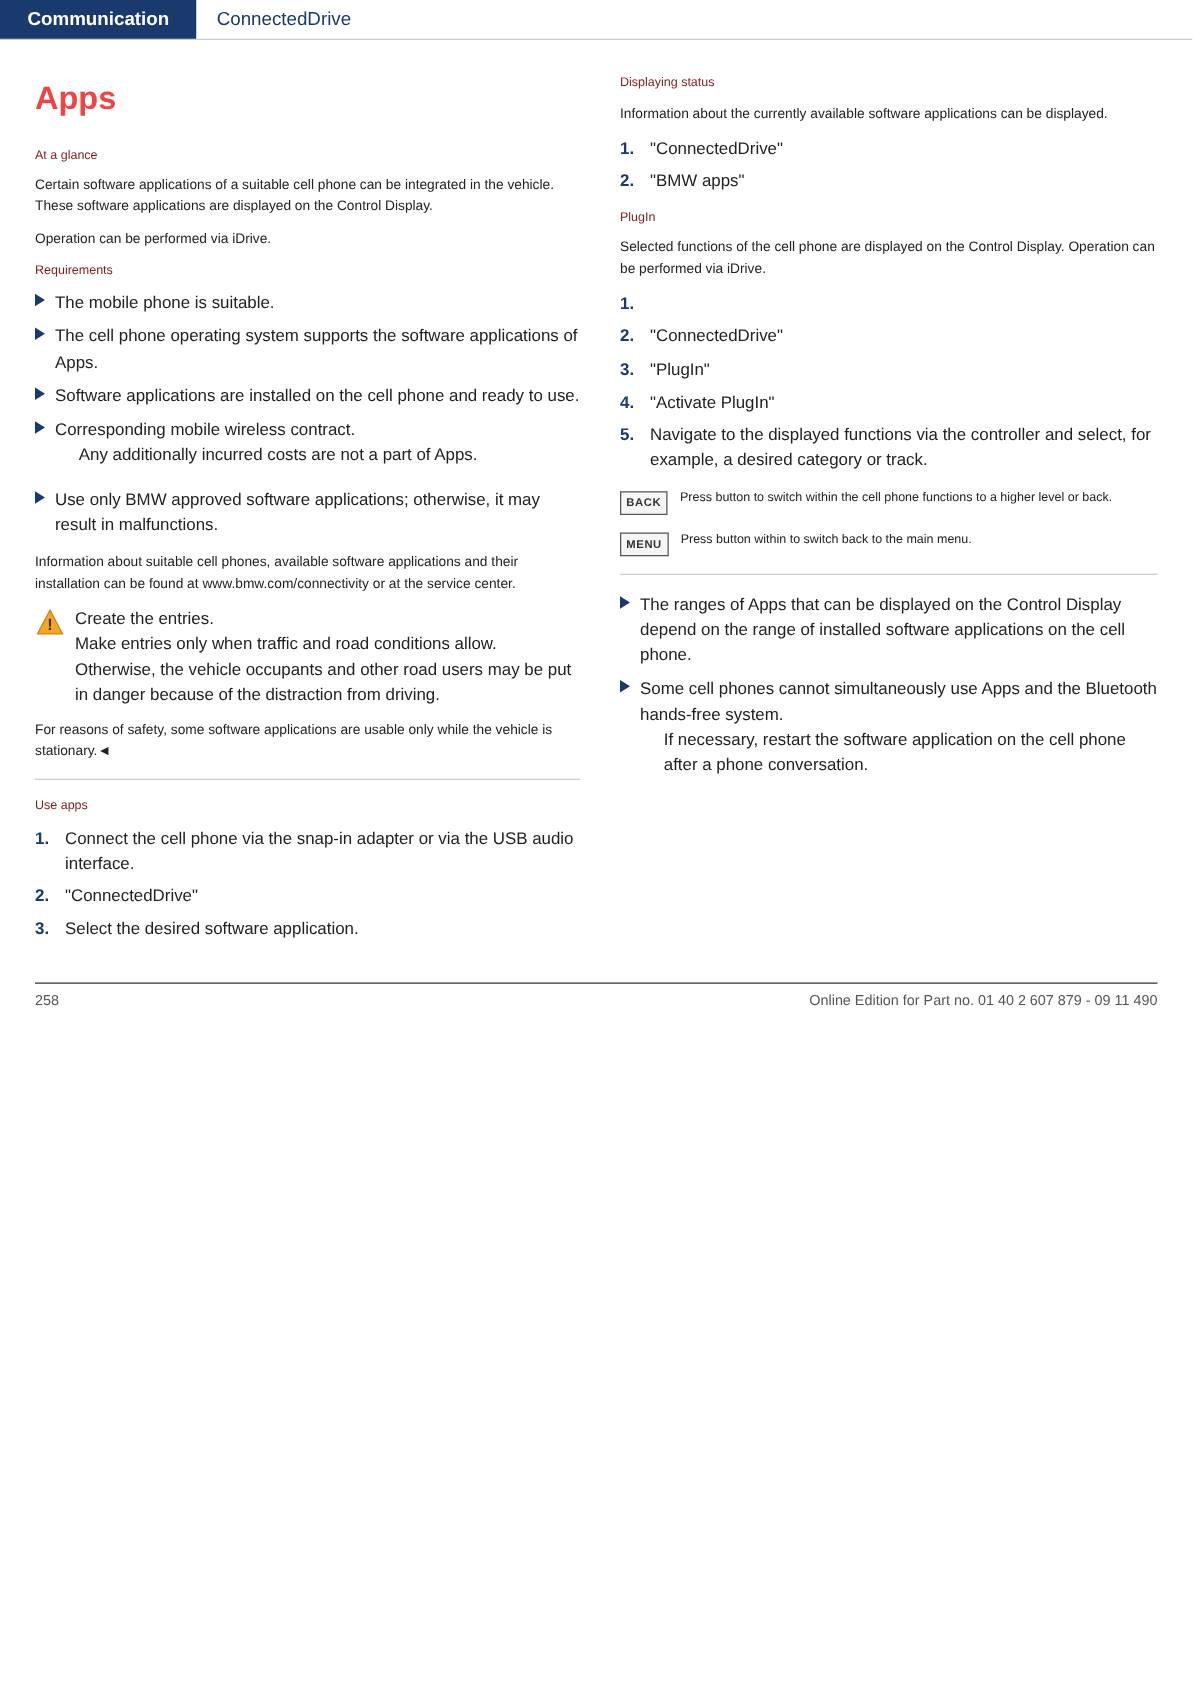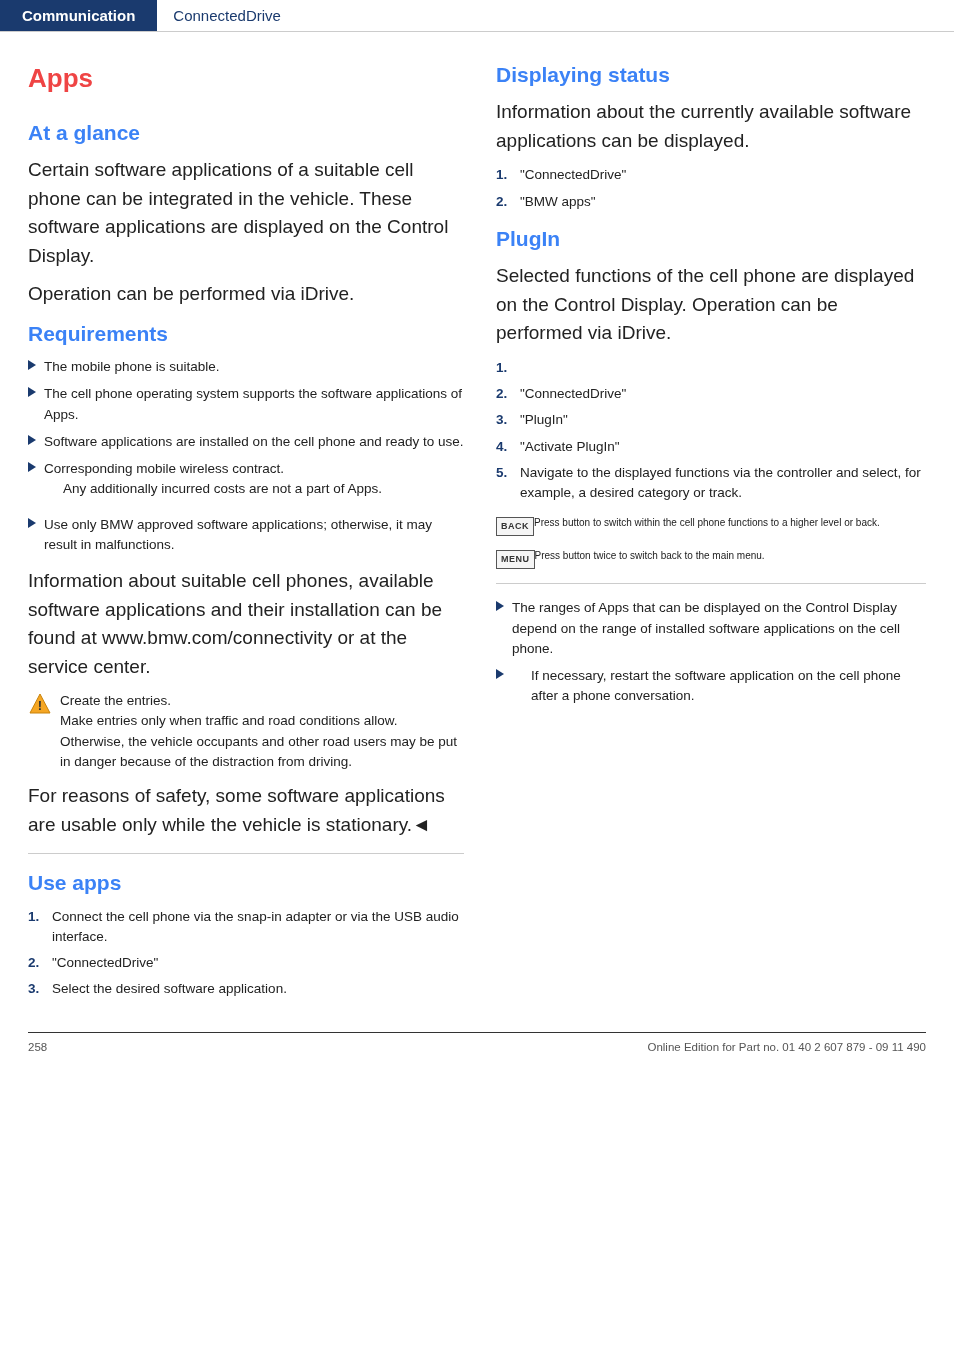--- a/index.html
+++ b/index.html
@@ -57,29 +57,29 @@
     
     .page-title {
       font-size: 26px;
       font-weight: bold;
       color: #ef4444;
       margin-bottom: 20px;
     }
 
     
     .section-heading {
-      font-size: 21px;
-      font-weight: bold;
-      color: #3b82f6;
+      font-size: 10px;
+      font-weight: normal;
+      color: #7f1d1d;
       margin-bottom: 8px;
     }
 
     
     .body-text {
-      font-size: 19px;
+      font-size: 11px;
       color: #222;
       margin-bottom: 10px;
       line-height: 1.5;
     }
 
     
     .bullet-list {
       list-style: none;
       margin: 0 0 12px 0;
       padding: 0;
@@ -150,20 +150,21 @@
     .btn-icon {
       border: 1.5px solid #555;
       background: #f5f5f5;
       font-size: 9px;
       font-weight: bold;
       color: #333;
       padding: 2px 4px;
       min-width: 32px;
       text-align: center;
       flex-shrink: 0;
+      margin-right: 10px;
       margin-top: 2px;
       letter-spacing: 0.5px;
     }
     .btn-text {
       font-size: 10px;
       color: #222;
       line-height: 1.5;
     }
 
     
@@ -318,33 +319,34 @@
         </li>
     </ol>
 
     <div class="button-block">
       <div class="btn-icon">BACK</div>
       <div class="btn-text">Press button to switch within the cell phone functions to a higher level or back.</div>
     </div>
 
     <div class="button-block">
       <div class="btn-icon">MENU</div>
-      <div class="btn-text">Press button twice to switch back to the main menu.</div>
+      <div class="btn-text">Press button within to switch back to the main menu.</div>
     </div>
 
     <hr class="divider-line">
 
     <ul class="bullet-list">
       <li>
           <span class="tri"></span>
           <span>The ranges of Apps that can be displayed on the Control Display depend on the range of installed software applications on the cell phone.</span>
         </li>
       <li>
         <span class="tri"></span>
         <span>
+          <span>Some cell phones cannot simultaneously use Apps and the Bluetooth hands-free system.</span>
           <div class="bullet-sub">If necessary, restart the software application on the cell phone after a phone conversation.</div>
         </span>
       </li>
     </ul>
 
   </div>
 
 </div>
 
 <div class="footer">

